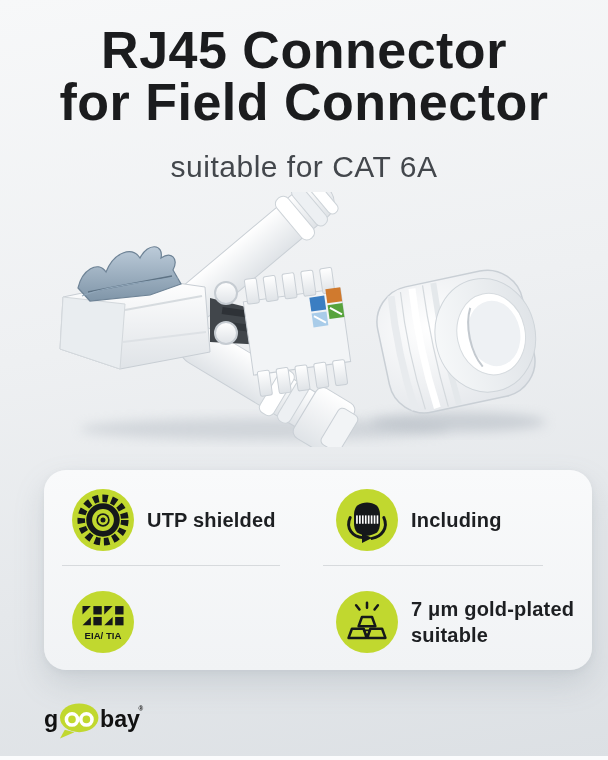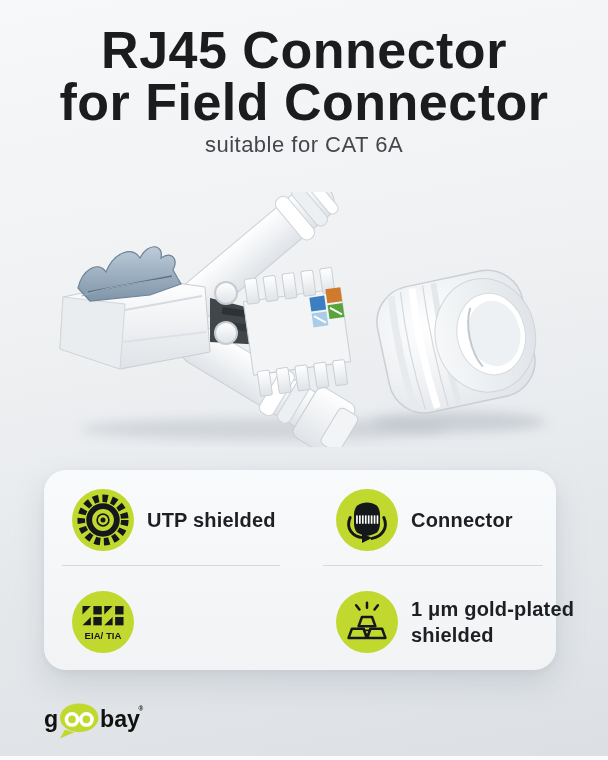--- a/index.html
+++ b/index.html
@@ -7,30 +7,31 @@
     position:relative; width:608px; height:760px; overflow:hidden;
     background:linear-gradient(170deg,#f7f8f9 0%, #eef0f2 42%, #dce0e4 100%);
     font-family:"Liberation Sans", sans-serif;
   }
   
   .header { position:absolute; top:24px; left:0; right:0; text-align:center; }
   .title-line {
     font-size:52px; font-weight:bold; color:#1b1c1e; line-height:52px; letter-spacing:0.5px;
   }
   .subtitle {
-    margin-top:4px; font-size:22px; font-weight:normal; color:#43474c; letter-spacing:0.5px;
+    margin-top:22px; font-size:30px; font-weight:normal; color:#43474c; letter-spacing:0.5px;
   }
   
   .product { position:absolute; left:30px; top:192px; }
   
   .card {
     position:absolute; left:44px; top:470px; width:512px; height:200px;
     background:linear-gradient(180deg,#f9fafb 0%, #f1f3f5 100%);
     border-radius:22px;
     box-shadow:0 14px 30px rgba(125,135,147,0.22), 0 2px 6px rgba(125,135,147,0.10);
+    padding-left:36px;
   }
   .cell { position:absolute; display:flex; align-items:center; }
   .cell-1 { left:28px;  top:19px;  }
   .cell-2 { left:292px; top:19px;  }
   .cell-3 { left:28px;  top:121px; }
   .cell-4 { left:292px; top:121px; }
   .ficon { width:62px; height:62px; flex:0 0 62px; margin-right:13px; }
   .ficon svg { display:block; width:62px; height:62px; }
   .flabel { font-size:20px; font-weight:bold; color:#1d1f22; line-height:26px; letter-spacing:0.2px; }
   .fline { display:block; white-space:nowrap; }
@@ -185,21 +186,21 @@
               <rect x="41.5" y="31.5" width="2" height="10"></rect>
             <rect x="45" y="31.5" width="2" height="10"></rect>
               <rect x="48.5" y="31.5" width="2" height="10"></rect>
           </g>
           <path d="M 17,34 C 11,47 20,57 32,58" fill="none" stroke="#15181a" stroke-width="3.5" stroke-linecap="round"></path>
           <polygon points="31,52.5 43,58.5 31,64.5" fill="#15181a"></polygon>
           <path d="M 57,34 C 63,47 54,57 43,59" fill="none" stroke="#15181a" stroke-width="3.5" stroke-linecap="round"></path>
         </svg>
       </span>
       <div class="flabel">
-        <span class="fline">Connector</span>
+        <span class="fline">Including</span>
       </div>
     </div>
 
     <div class="divider divider-left"></div>
     <div class="divider divider-right"></div>
 
     <div class="cell cell-3">
       <span class="ficon">
         <svg viewBox="0 0 74 74">
           <circle cx="37" cy="37" r="37" fill="#c1d82f"></circle>
@@ -231,22 +232,22 @@
           </g>
           <polygon points="33,47 41,47 37,53" fill="none" stroke="#15181a" stroke-width="2" stroke-linejoin="round"></polygon>
           <g stroke="#15181a" stroke-width="3" stroke-linecap="round">
             <line x1="28" y1="22" x2="24" y2="17"></line>
             <line x1="37" y1="20" x2="37" y2="14"></line>
             <line x1="46" y1="22" x2="50" y2="17"></line>
           </g>
         </svg>
       </span>
       <div class="flabel">
-        <span class="fline">1 μm gold-plated</span>
-        <span class="fline">shielded</span>
+        <span class="fline">7 μm gold-plated</span>
+        <span class="fline">suitable</span>
       </div>
     </div>
 
   </div>
 
   <svg class="logo" width="100" height="40" viewBox="0 0 250 92">
     <text x="0" y="62" font-family="Liberation Sans, sans-serif" font-size="58" font-weight="bold" fill="#111111">g</text>
     <g>
       <ellipse cx="88" cy="38" rx="48" ry="36" fill="#c1d82f"></ellipse>
       <path d="M 52,68 L 40,90 L 76,74 Z" fill="#c1d82f"></path>

